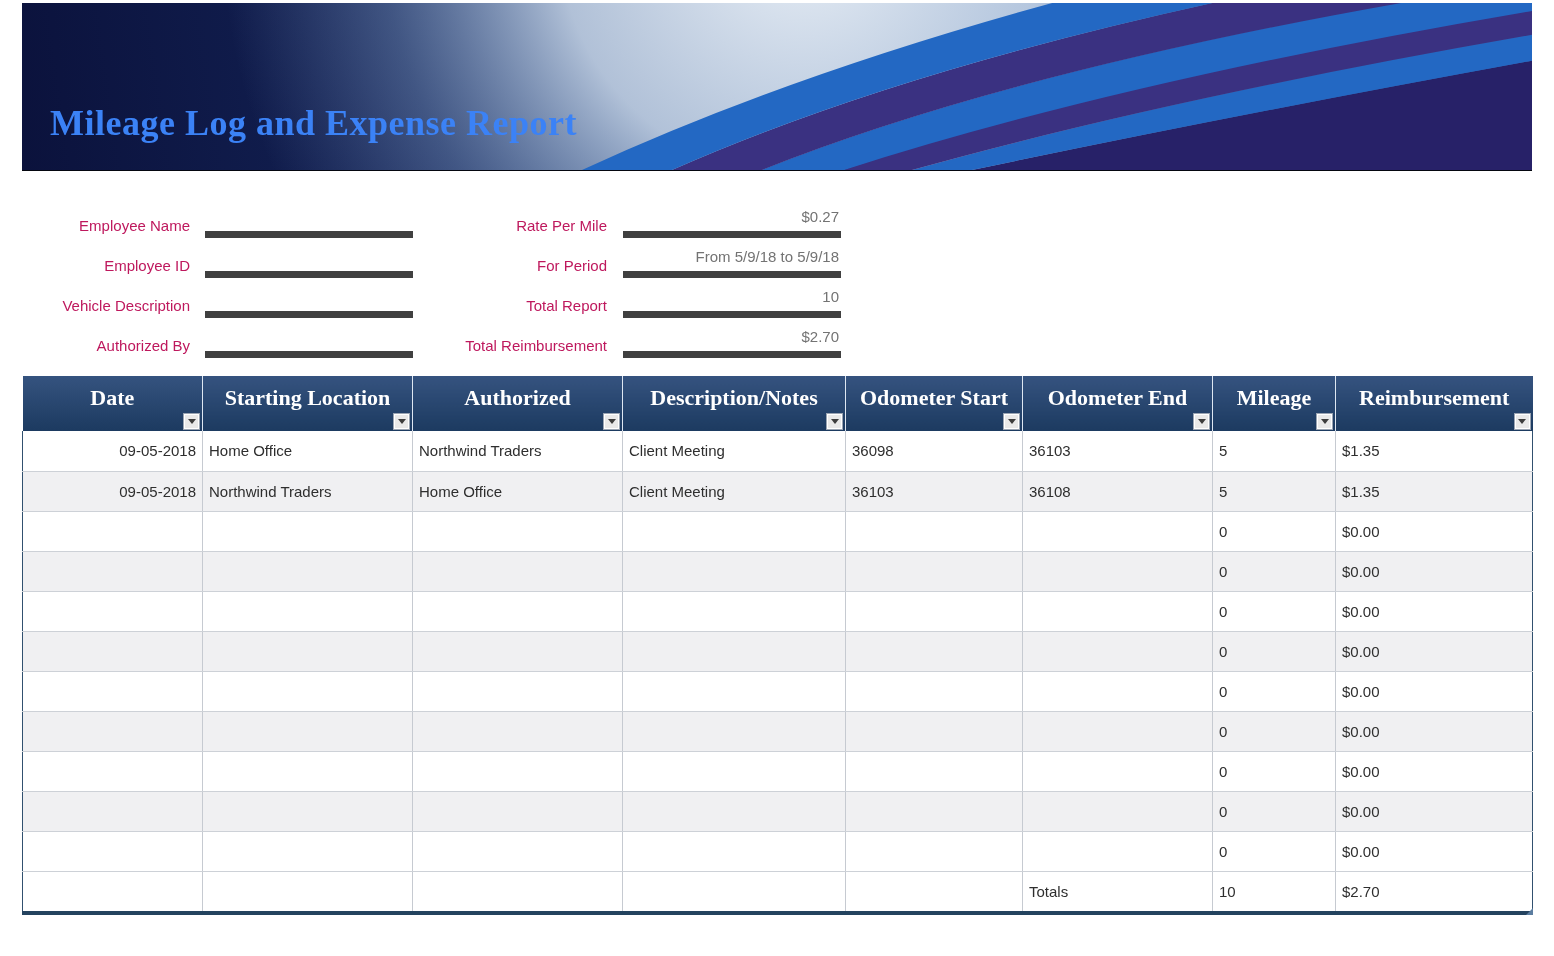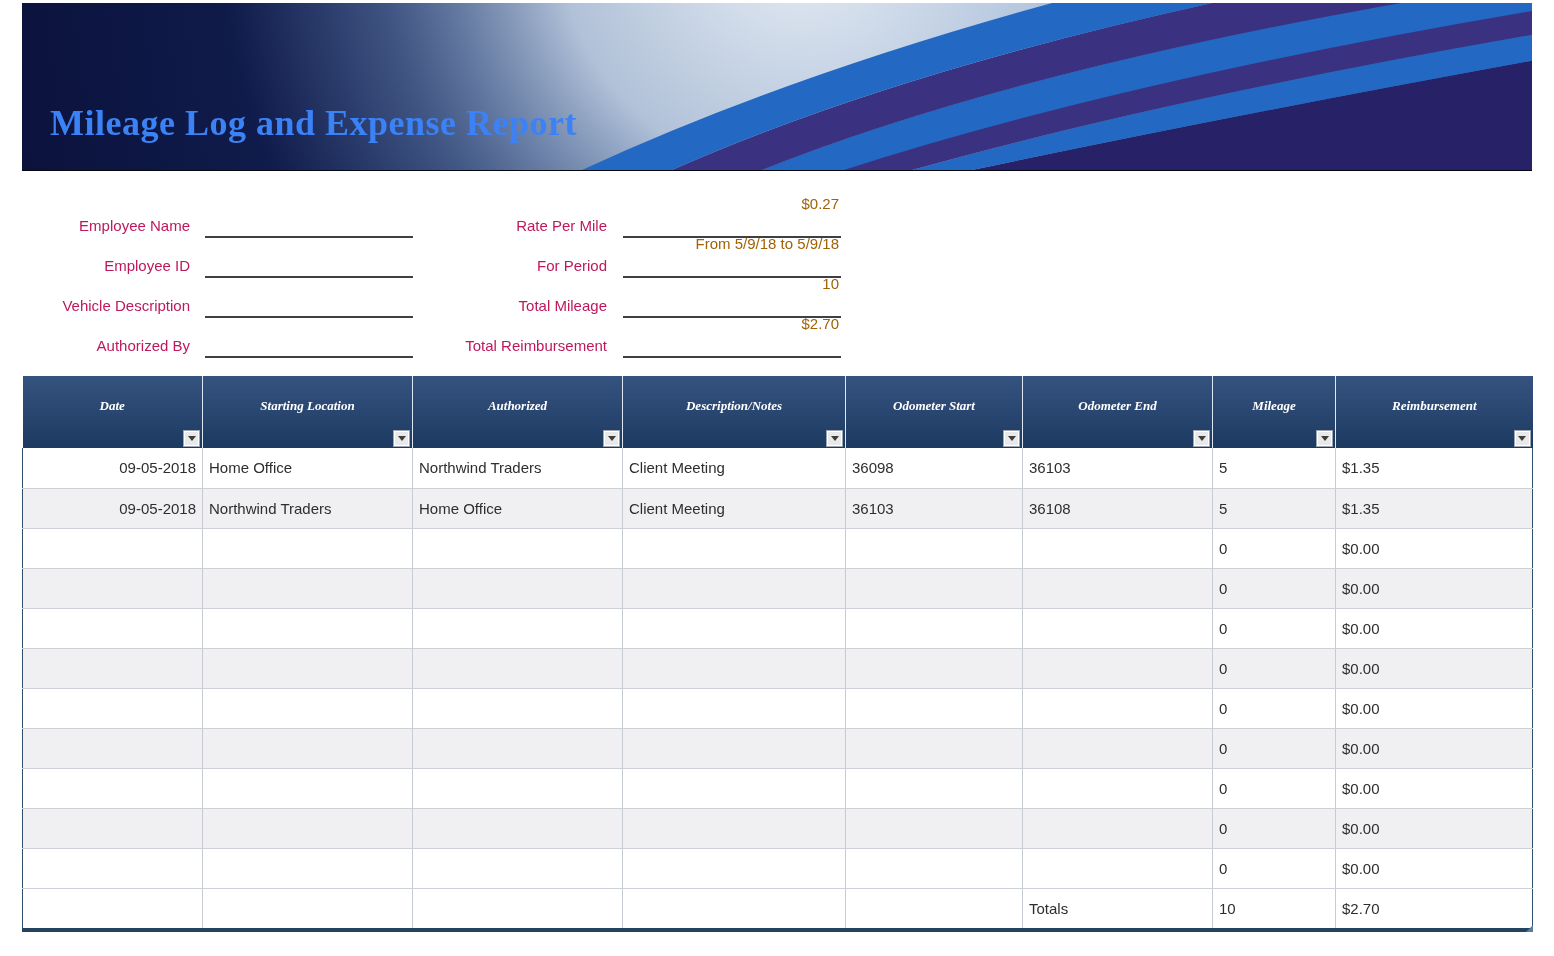--- a/index.html
+++ b/index.html
@@ -25,37 +25,37 @@
   .field { position:absolute; height:40px; display:flex; }
   .field.fl { left:22px; }
   .field.fr { left:432px; }
   .flabel {
     text-align:right; font-weight:normal; font-size:15px; color:#be185d;
     align-self:flex-end; padding-bottom:4px;
   }
   .fl .flabel { width:168px; }
   .fr .flabel { width:175px; }
   .fbox {
-    border-bottom:2px solid #404040; display:flex; align-items:flex-end;
-    justify-content:flex-end; font-size:15px; color:#a16207; padding:0 2px 24px 2px;
+    border-bottom:7px solid #404040; display:flex; align-items:flex-end;
+    justify-content:flex-end; font-size:15px; color:#737373; padding:0 2px 6px 2px;
   }
   .fl .fbox { width:208px; margin-left:15px; }
   .fr .fbox { width:218px; margin-left:16px; }
 
   
   .table-wrap {
     position:absolute; left:22px; top:376px; width:1510px;
     border-bottom:4px solid #24435f;
   }
   table { width:100%; border-collapse:collapse; table-layout:fixed; }
   thead th {
-    height:72px; background:linear-gradient(#35537f, #1c3a60);
+    height:55px; background:linear-gradient(#35537f, #1c3a60);
     color:#ffffff; font-family:"Liberation Serif", serif; font-weight:bold;
-    font-size:13px; text-align:center; vertical-align:middle;
-    padding:0 4px 12px 4px; position:relative;font-style:italic;
+    font-size:22px; text-align:center; vertical-align:middle;
+    padding:0 4px 12px 4px; position:relative;
   }
   thead th + th { border-left:1px solid rgba(195,212,232,.55); }
   .filter-btn {
     position:absolute; right:2px; bottom:1px; width:17px; height:17px;
     background:#e9e9e9; border:1px solid #9aa4b2;
     box-shadow:inset 0 0 0 1px #ffffff;
     display:flex; align-items:center; justify-content:center; cursor:pointer;
   }
   .tri {
     width:0; height:0; border-left:4px solid transparent;
@@ -143,21 +143,21 @@
     <span>$0.27</span>
   </div>
 </div>
 <div class="field fr" style="top:238px">
   <div class="flabel">For Period</div>
   <div class="fbox">
     <span>From 5/9/18 to 5/9/18</span>
   </div>
 </div>
 <div class="field fr" style="top:278px">
-  <div class="flabel">Total Mileage</div>
+  <div class="flabel">Total Report</div>
   <div class="fbox">
     <span>10</span>
   </div>
 </div>
 <div class="field fr" style="top:318px">
   <div class="flabel">Total Reimbursement</div>
   <div class="fbox">
     <span>$2.70</span>
   </div>
 </div>

